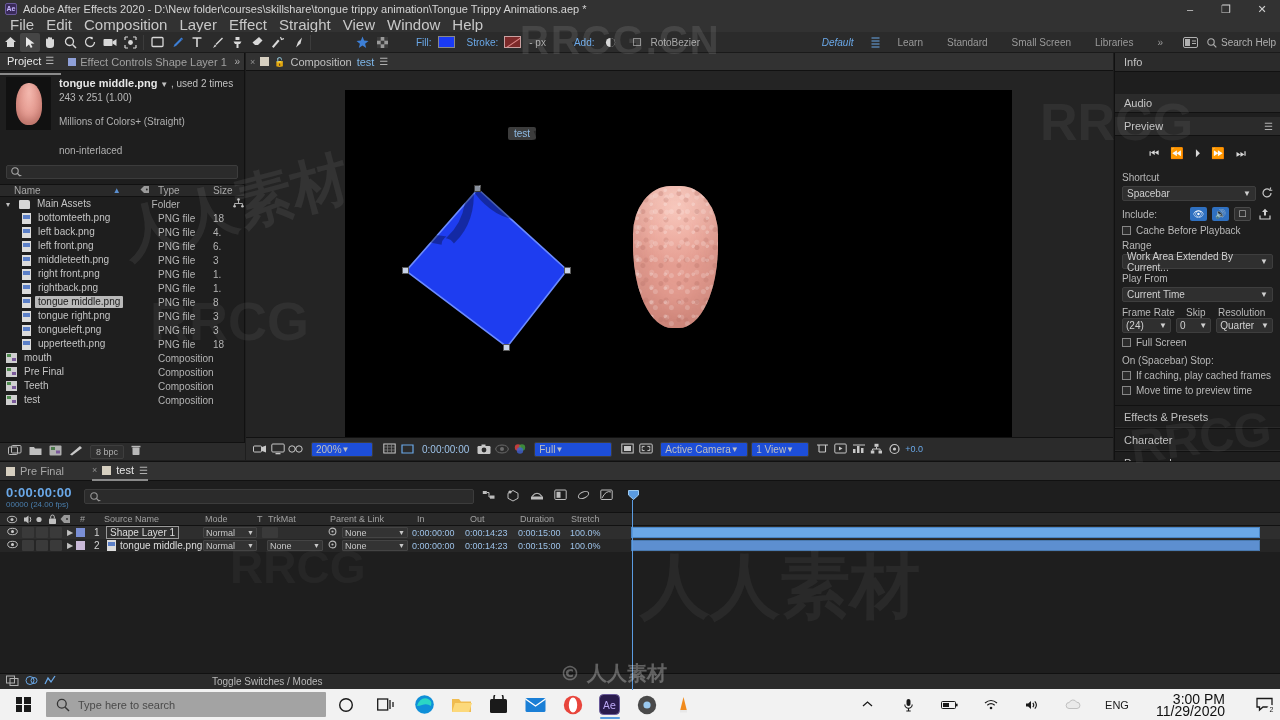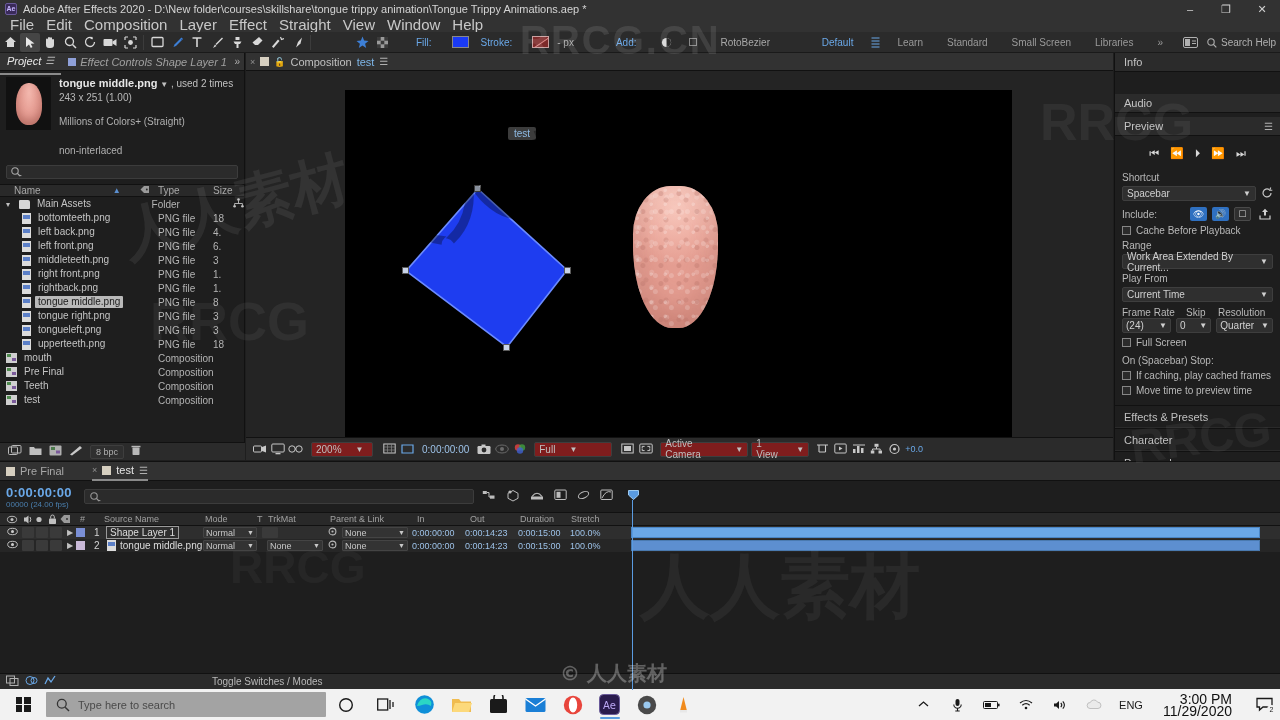--- a/index.html
+++ b/index.html
@@ -40,41 +40,41 @@
   .toolbar {
     position:absolute; left:0; top:32px; width:1280px; height:21px;
     background:#2b2b2b; display:flex; align-items:center;
     border-bottom:1px solid #1a1a1a;
   }
   .tool { width:20px; height:19px; display:flex; align-items:center; justify-content:center;
           color:#d0d0d0; font-size:12px; }
   .tool svg { display:block; }
   .tool.sel { background:#454545; border-radius:2px; }
   .tool-sep { width:1px; height:15px; background:#3c3c3c; margin:0 3px; }
-  .tb-label { font-size:10px; color:#a8a8a8; margin:0 20px; }
+  .tb-label { font-size:10px; color:#a8a8a8; margin:0 6px; }
   .swatch-fill { width:17px; height:12px; background:#1a3af5; border:1px solid #888; }
   .swatch-stroke { width:17px; height:12px; background:#7d2a2a;
                    border:1px solid #c9a0a0; position:relative; overflow:hidden; }
   .swatch-stroke::after { content:''; position:absolute; left:-3px; top:5px; width:24px; height:1px;
                           background:#d88; transform:rotate(-34deg); }
   .chk { width:8px; height:8px; border:1px solid #888; display:inline-block; margin-right:4px;
          vertical-align:middle; background:#2b2b2b; }
   .ws-item { font-size:10px; color:#9a9a9a; padding:0 12px; }
-  .ws-item.active { color:#6aa8e8; }
+  .ws-item.active { color:#6aa8e8;font-style:italic; }
   .search-help { display:flex; align-items:center; color:#b0b0b0; font-size:10px; gap:4px; }
 
   
   .project-panel {
     position:absolute; left:0; top:53px; width:245px; height:407px;
     background:#1e1e1e; border-right:1px solid #111;
   }
   .panel-tabs { height:18px; background:#323232; display:flex; align-items:center;
                 border-bottom:1px solid #111; }
   .ptab { font-size:11px; padding:0 7px; line-height:18px; color:#a0a0a0; display:flex;
-          align-items:center; gap:4px; height:26px;font-style:italic; }
+          align-items:center; gap:4px; height:26px; }
   .ptab.active { color:#e8e8e8; border-bottom:2px solid #8a8a8a; }
   .ptab-sq { width:8px; height:8px; background:#8fa0d8; display:inline-block; }
   .hamb { color:#b0b0b0; font-size:10px; }
   .dbl-chev { position:absolute; right:4px; top:3px; color:#b0b0b0; font-size:10px; }
 
   .proj-preview { display:flex; padding:6px 6px 4px 6px; gap:8px; }
   .thumb { width:45px; height:53px; background:#111; display:flex; align-items:center;
            justify-content:center; overflow:hidden; }
   .tongue-thumb { width:26px; height:42px; border-radius:48% 48% 44% 44%;
     background:
@@ -165,22 +165,22 @@
       radial-gradient(circle at 25% 75%, rgba(255,255,255,.15) 0 2px, transparent 3px);
     background-size: 14px 14px, 18px 18px, 16px 16px, 20px 20px, 15px 15px;
   }
 
   .comp-bottombar { position:absolute; left:0; bottom:0; width:867px; height:23px;
                     background:#2b2b2b; border-top:1px solid #111; display:flex;
                     align-items:center; gap:3px; padding-left:6px; font-size:10px;
                     color:#bfbfbf; }
   .cb-ico { width:15px; height:15px; display:flex; align-items:center; justify-content:center;
             color:#c8c8c8; }
-  .cb-drop { background:#7f1d1d; border:1px solid #3e3e3e; height:15px; display:flex;
-             align-items:center; padding:0 4px; gap:14px; border-radius:2px; font-size:10px; }
+  .cb-drop { background:#1d4ed8; border:1px solid #3e3e3e; height:15px; display:flex;
+             align-items:center; padding:0 4px; gap:0; border-radius:2px; font-size:10px; }
   .cb-time { color:#9dc2e8; font-size:10px; padding:0 4px; }
   .plus-val { color:#6aa8e8; font-size:9px; }
 
   
   .right-panel { position:absolute; left:1114px; top:53px; width:166px; height:407px;
                  background:#1e1e1e; border-left:1px solid #111; }
   .rp-head { height:19px; display:flex; align-items:center; padding-left:9px;
              border-bottom:1px solid #111; font-size:11px; color:#c4c4c4;
              background:#2b2b2b; position:relative; }
   .rp-head .hm { position:absolute; right:7px; color:#b0b0b0; font-size:10px; }
@@ -283,21 +283,21 @@
   .winlogo i { background:#1a1a1a; display:block; }
   .tb-search { width:280px; height:25px; background:#a3a3a3; border-radius:1px;
                display:flex; align-items:center; padding-left:10px; gap:8px;
                color:#4a4a4a; font-size:11px; }
   .tb-ico { width:40px; height:31px; display:flex; align-items:center; justify-content:center; }
   .tb-app { width:37px; height:31px; display:flex; align-items:center; justify-content:center;
             position:relative; }
   .tb-app .underline { position:absolute; bottom:1px; left:9px; width:20px; height:2px;
                        background:#5a9be0; border-radius:1px; }
   .tray { position:absolute; right:0; height:14px; display:flex; align-items:center;
-          gap:8px; color:#1a1a1a; }
+          gap:15px; color:#1a1a1a; }
   .tray-ico { width:26px; height:31px; display:flex; align-items:center; justify-content:center;
               font-size:12px; color:#1a1a1a; }
   .clock { text-align:right; font-size:14px; line-height:12px; color:#101010;
            padding:0 8px; }
   .notif { width:32px; height:31px; display:flex; align-items:center; justify-content:center;
            position:relative; }
   .notif-badge { position:absolute; right:4px; bottom:6px; font-size:7px; color:#1a1a1a;
                  background:#f2f2f2; border-radius:50%; width:9px; height:9px;
                  display:flex; align-items:center; justify-content:center; }
 

